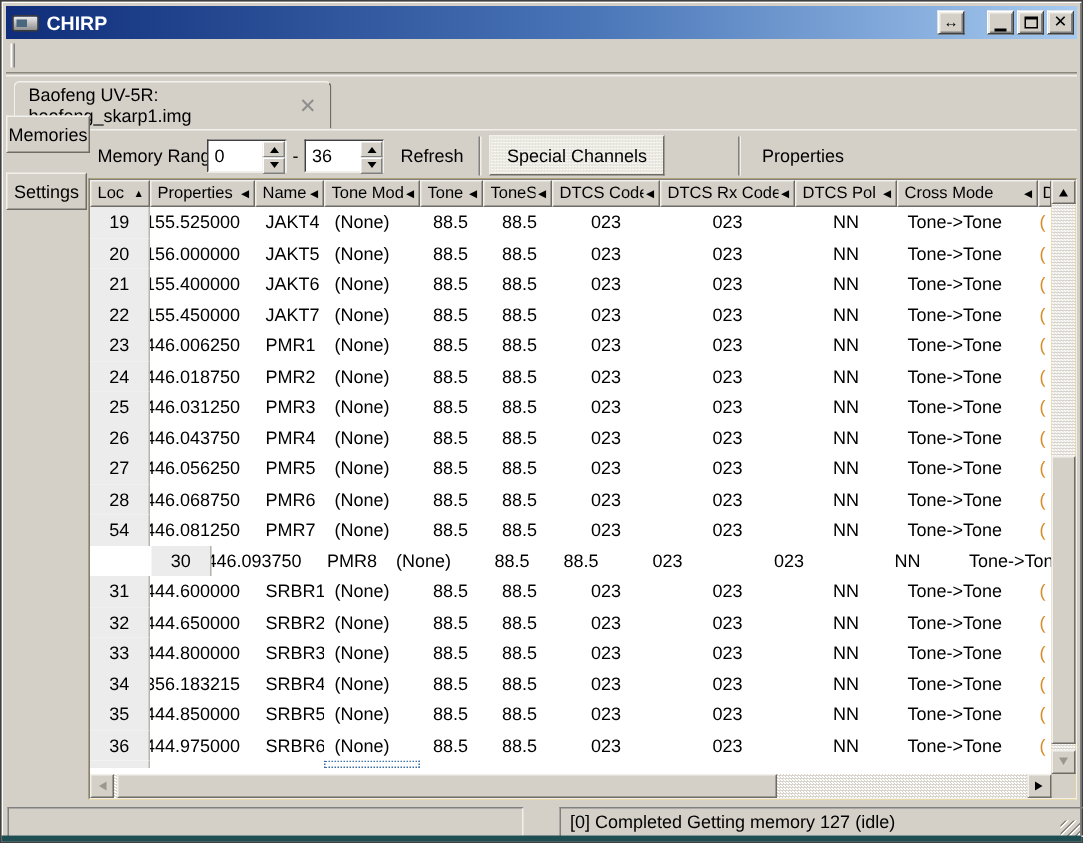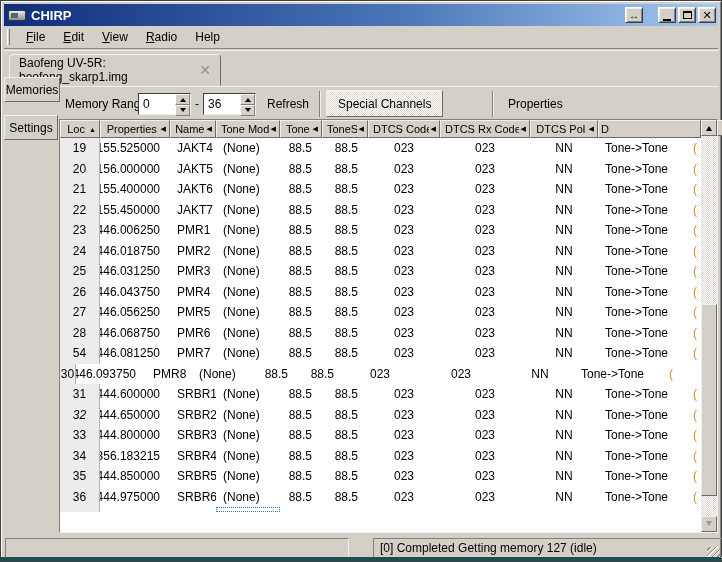--- a/index.html
+++ b/index.html
@@ -66,21 +66,21 @@
   .tool-sep { position:absolute; top:90px; width:2px; height:26px;
               border-left:1px solid #808080; border-right:1px solid #f2f0ea; }
   .btn-toggle { position:absolute; top:89px; height:27px;
                 background:repeating-conic-gradient(#ffffff 0% 25%, #dedacf 0% 50%) 0 0 / 2px 2px;
                 border:1px solid; border-color:#f2f0ea #6f6c66 #6f6c66 #f2f0ea;
                 display:flex; align-items:center; padding:0 11px; white-space:nowrap; }
 
   
   .table-frame { position:absolute; left:58px; top:118px; width:659px; height:414px;
                  border:1px solid; border-color:#808080 #f2f0ea #f2f0ea #808080;
-                 background:#eab308; display:flex; flex-direction:row;text-align:center; }
+                 background:#eab308; display:flex; flex-direction:column; }
   .table-main { display:flex; flex:1; min-height:0; }
   .table-cols { width:641px; display:flex; flex-direction:column; min-width:0; }
   .hdr-row { display:flex; height:18px; background:#d4d0c8; flex:none; }
   .col-hdr { border:1px solid; border-color:#f2f0ea #6f6c66 #6f6c66 #f2f0ea; background:#d4d0c8;
              display:flex; align-items:center; padding:0 3px 0 4px; font-size:11px;
              white-space:nowrap; overflow:hidden; flex:none; }
   .col-hdr .hl { flex:1; overflow:hidden; }
   .col-hdr .arr { font-size:7px; margin-left:2px; flex:none; }
   .col-hdr.sliver { flex:1; min-width:0; padding:0 0 0 2px; }
   .rows { flex:1; background:#fff; overflow:hidden; }
@@ -144,21 +144,20 @@
           <div class="glyph-max"></div>
         </div>
       <div class="tb-btn">
           <span class="glyph-close">✕</span>
         </div>
     </div>
   </div>
 
   <div class="menubar">
     <div class="menu-grip"></div>
-    <div class="menu-items"><span class="menu-item"><u>F</u>ile</span><span class="menu-item"><u>E</u>dit</span><span class="menu-item"><u>V</u>iew</span><span class="menu-item"><u>R</u>adio</span><span class="menu-item">Help</span></div>
   </div>
 
   <div class="tabrow">
     <div class="doc-tab">
       <span>Baofeng UV-5R: beofeng_skarp1.img</span>
       <span class="tab-close">✕</span>
     </div>
   </div>
   <div class="page-edge"></div>
 
@@ -238,20 +237,24 @@
               <span class="arr">◀</span>
             </div>
             <div class="col-hdr" style="width: 90px;">
               <span class="hl">DTCS Rx Code</span>
               <span class="arr">◀</span>
             </div>
             <div class="col-hdr" style="width: 68px;">
               <span class="hl">DTCS Pol</span>
               <span class="arr">◀</span>
             </div>
+            <div class="col-hdr" style="width: 94px;">
+              <span class="hl">Cross Mode</span>
+              <span class="arr">◀</span>
+            </div>
             <div class="col-hdr sliver">D</div>
           </div>
         <div class="rows">
             <div class="trow">
               <div class="cell c0 al-c" style="width: 40px;">19</div>
               <div class="cell c1 al-r" style="width: 70px;">155.525000</div>
               <div class="cell c2 al-l" style="width: 46px;">JAKT4</div>
               <div class="cell c3 al-l" style="width: 64px;">(None)</div>
               <div class="cell c4 al-r" style="width: 42px;">88.5</div>
               <div class="cell c5 al-r" style="width: 46px;">88.5</div>
@@ -385,21 +388,21 @@
               <div class="cell c3 al-l" style="width: 64px;">(None)</div>
               <div class="cell c4 al-r" style="width: 42px;">88.5</div>
               <div class="cell c5 al-r" style="width: 46px;">88.5</div>
               <div class="cell c6 al-c" style="width: 72px;">023</div>
               <div class="cell c7 al-c" style="width: 90px;">023</div>
               <div class="cell c8 al-c" style="width: 68px;">NN</div>
               <div class="cell c9 al-l" style="width: 94px;">Tone-&gt;Tone</div>
               <div class="cell sliver">(</div>
             </div>
             <div class="trow">
-              <div class="cell c0 al-c" style="width: 16px;">30</div>
+              <div class="cell c0 al-c" style="width: 40px; margin-left: 41px;">30</div>
               <div class="cell c1 al-r" style="width: 70px;">446.093750</div>
               <div class="cell c2 al-l" style="width: 46px;">PMR8</div>
               <div class="cell c3 al-l" style="width: 64px;">(None)</div>
               <div class="cell c4 al-r" style="width: 42px;">88.5</div>
               <div class="cell c5 al-r" style="width: 46px;">88.5</div>
               <div class="cell c6 al-c" style="width: 72px;">023</div>
               <div class="cell c7 al-c" style="width: 90px;">023</div>
               <div class="cell c8 al-c" style="width: 68px;">NN</div>
               <div class="cell c9 al-l" style="width: 94px;">Tone-&gt;Tone</div>
               <div class="cell sliver">(</div>
@@ -411,21 +414,21 @@
               <div class="cell c3 al-l" style="width: 64px;">(None)</div>
               <div class="cell c4 al-r" style="width: 42px;">88.5</div>
               <div class="cell c5 al-r" style="width: 46px;">88.5</div>
               <div class="cell c6 al-c" style="width: 72px;">023</div>
               <div class="cell c7 al-c" style="width: 90px;">023</div>
               <div class="cell c8 al-c" style="width: 68px;">NN</div>
               <div class="cell c9 al-l" style="width: 94px;">Tone-&gt;Tone</div>
               <div class="cell sliver">(</div>
             </div>
             <div class="trow">
-              <div class="cell c0 al-c" style="width: 40px; font-style: italic;">32</div>
+              <div class="cell c0 al-c" style="width: 40px;">32</div>
               <div class="cell c1 al-r" style="width: 70px;">444.650000</div>
               <div class="cell c2 al-l" style="width: 46px;">SRBR2</div>
               <div class="cell c3 al-l" style="width: 64px;">(None)</div>
               <div class="cell c4 al-r" style="width: 42px;">88.5</div>
               <div class="cell c5 al-r" style="width: 46px;">88.5</div>
               <div class="cell c6 al-c" style="width: 72px;">023</div>
               <div class="cell c7 al-c" style="width: 90px;">023</div>
               <div class="cell c8 al-c" style="width: 68px;">NN</div>
               <div class="cell c9 al-l" style="width: 94px;">Tone-&gt;Tone</div>
               <div class="cell sliver">(</div>

